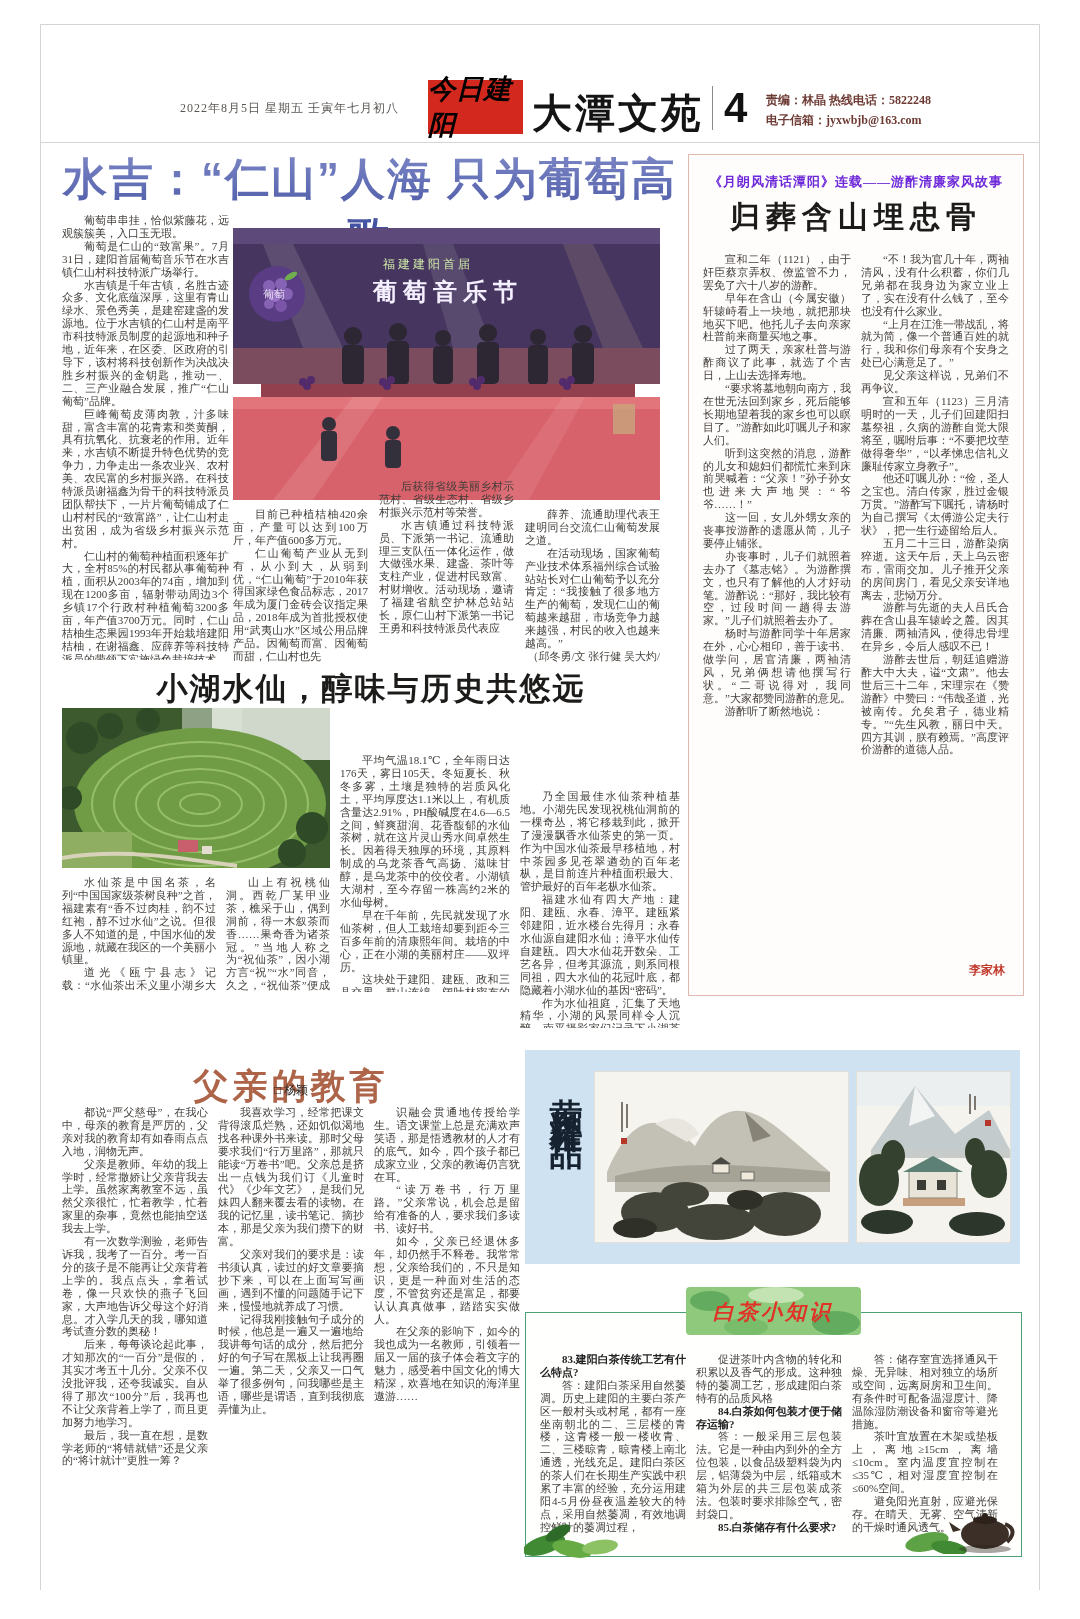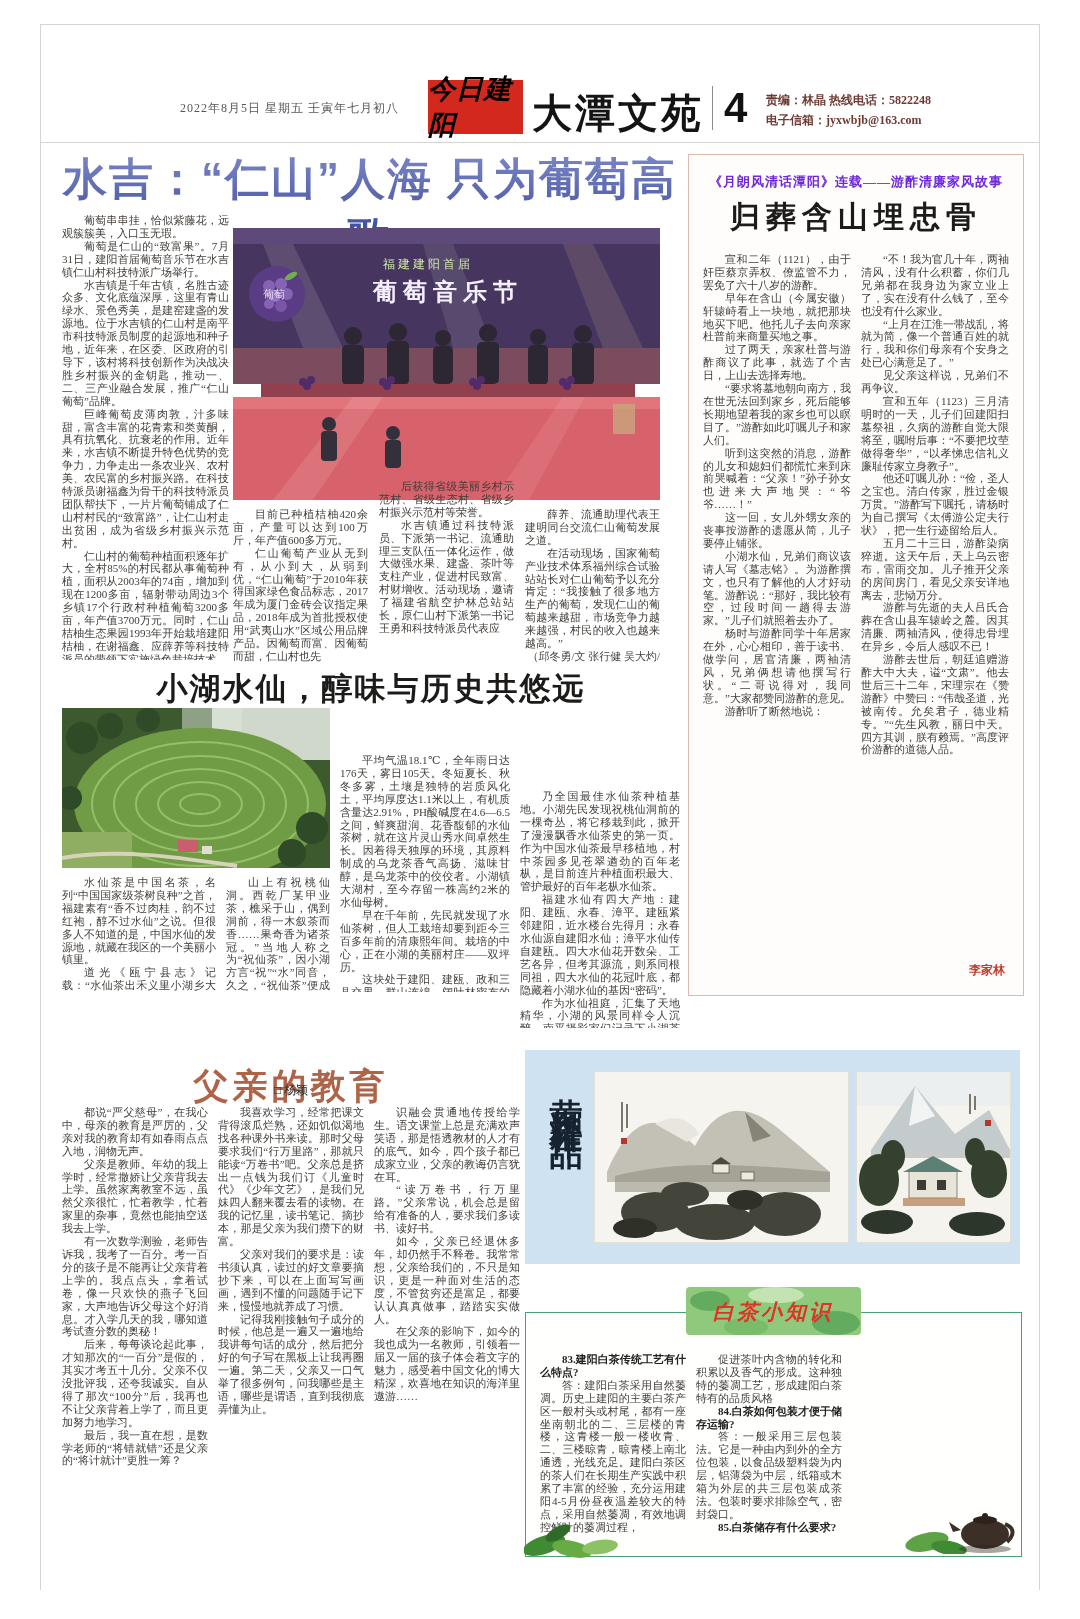--- a/index.html
+++ b/index.html
@@ -196,21 +196,21 @@
   <div class="abs red-box" style="left:688px;top:154px;width:334px;height:840px;">
     <div class="abs series-line" style="left:0;top:18px;width:334px;">《月朗风清话潭阳》连载——游酢清廉家风故事</div>
     <div class="abs h2-serif" style="left:0;top:42px;width:334px;font-size:30px;letter-spacing:6px;">归葬含山埋忠骨</div>
     <div class="abs col" style="left:14px;top:98px;width:148px;height:712px;">
         <p>宣和二年（1121），由于奸臣蔡京弄权、僚监管不力，罢免了六十八岁的游酢。</p>
         <p>早年在含山（今属安徽）轩辕峙看上一块地，就把那块地买下吧。他托儿子去向亲家杜普前来商量买地之事。</p>
         <p>过了两天，亲家杜普与游酢商议了此事，就选了个吉日，上山去选择寿地。</p>
         <p>“要求将墓地朝向南方，我在世无法回到家乡，死后能够长期地望着我的家乡也可以瞑目了。”游酢如此叮嘱儿子和家人们。</p>
         <p>听到这突然的消息，游酢的儿女和媳妇们都慌忙来到床前哭喊着：“父亲！”孙子孙女也进来大声地哭：“爷爷……！”</p>
         <p>这一回，女儿外甥女亲的丧事按游酢的遗愿从简，儿子要停止铺张。</p>
-        <p>小湖水仙，兄弟们商议该请人写《墓志铭》。为游酢撰文，也只有了解他的人才好动笔。游酢说：“那好，我比较有空，过段时间一趟得去游家。”儿子们就照着去办了。</p>
+        <p>办丧事时，儿子们就照着去办了《墓志铭》。为游酢撰文，也只有了解他的人才好动笔。游酢说：“那好，我比较有空，过段时间一趟得去游家。”儿子们就照着去办了。</p>
         <p>杨时与游酢同学十年居家在外，心心相印，善于读书、做学问，居官清廉，两袖清风，兄弟俩想请他撰写行状。“二哥说得对，我同意。”大家都赞同游酢的意见。</p>
         <p>游酢听了断然地说：</p>
       </div>
     <div class="abs col" style="left:172px;top:98px;width:148px;height:690px;">
         <p>“不！我为官几十年，两袖清风，没有什么积蓄，你们几兄弟都在我身边为家立业上了，实在没有什么钱了，至今也没有什么家业。</p>
         <p>“上月在江淮一带战乱，将就为简，像一个普通百姓的就行，我和你们母亲有个安身之处已心满意足了。”</p>
         <p>见父亲这样说，兄弟们不再争议。</p>
         <p>宣和五年（1123）三月清明时的一天，儿子们回建阳扫墓祭祖，久病的游酢自觉大限将至，嘱咐后事：“不要把坟茔做得奢华”，“以孝悌忠信礼义廉耻传家立身教子”。</p>
         <p>他还叮嘱儿孙：“俭，圣人之宝也。清白传家，胜过金银万贯。”游酢写下嘱托，请杨时为自己撰写《太傅游公定夫行状》，把一生行迹留给后人。</p>
         <p>五月二十三日，游酢染病猝逝。这天午后，天上乌云密布，雷雨交加。儿子推开父亲的房间房门，看见父亲安详地离去，悲恸万分。</p>
@@ -315,20 +315,25 @@
     <div class="abs col" style="left:14px;top:40px;width:146px;height:190px;">
         <p class="b">83.建阳白茶传统工艺有什么特点?</p>
         <p>答：建阳白茶采用自然萎凋。历史上建阳的主要白茶产区一般村头或村尾，都有一座坐南朝北的二、三层楼的青楼，这青楼一般一楼收青、二、三楼晾青，晾青楼上南北通透，光线充足。建阳白茶区的茶人们在长期生产实践中积累了丰富的经验，充分运用建阳4-5月份昼夜温差较大的特点，采用自然萎凋，有效地调控鲜叶的萎凋过程，</p>
       </div>
     <div class="abs col" style="left:170px;top:40px;width:146px;height:190px;">
         <p>促进茶叶内含物的转化和积累以及香气的形成。这种独特的萎凋工艺，形成建阳白茶特有的品质风格</p>
         <p class="b">84.白茶如何包装才便于储存运输?</p>
         <p>答：一般采用三层包装法。它是一种由内到外的全方位包装，以食品级塑料袋为内层，铝薄袋为中层，纸箱或木箱为外层的共三层包装成茶法。包装时要求排除空气，密封袋口。</p>
         <p class="b">85.白茶储存有什么要求?</p>
       </div>
+    <div class="abs col" style="left:326px;top:40px;width:146px;height:190px;">
+        <p>答：储存室宜选择通风干燥、无异味、相对独立的场所或空间，远离厨房和卫生间。有条件时可配备温湿度计、降温除湿防潮设备和窗帘等避光措施。</p>
+        <p>茶叶宜放置在木架或垫板上，离地≥15cm，离墙≤10cm。室内温度宜控制在≤35℃，相对湿度宜控制在≤60%空间。</p>
+        <p>避免阳光直射，应避光保存。在晴天、无雾、空气清新的干燥时通风透气。</p>
+      </div>
     <div class="abs" style="left:-2px;bottom:-2px;width:110px;height:55px;">
       <svg width="110" height="55" viewBox="0 0 110 55">
         <ellipse cx="20" cy="42" rx="22" ry="9" fill="#3f8a33" transform="rotate(-18 20 42)"></ellipse>
         <ellipse cx="48" cy="46" rx="20" ry="8" fill="#67ab45" transform="rotate(12 48 46)"></ellipse>
         <ellipse cx="76" cy="44" rx="18" ry="7" fill="#8cc263" transform="rotate(-8 76 44)"></ellipse>
         <ellipse cx="34" cy="30" rx="14" ry="6" fill="#2f6b28" transform="rotate(-30 34 30)"></ellipse>
       </svg>
     </div>
     <div class="abs" style="right:2px;bottom:2px;width:120px;height:60px;">
       <svg width="120" height="60" viewBox="0 0 120 60">

